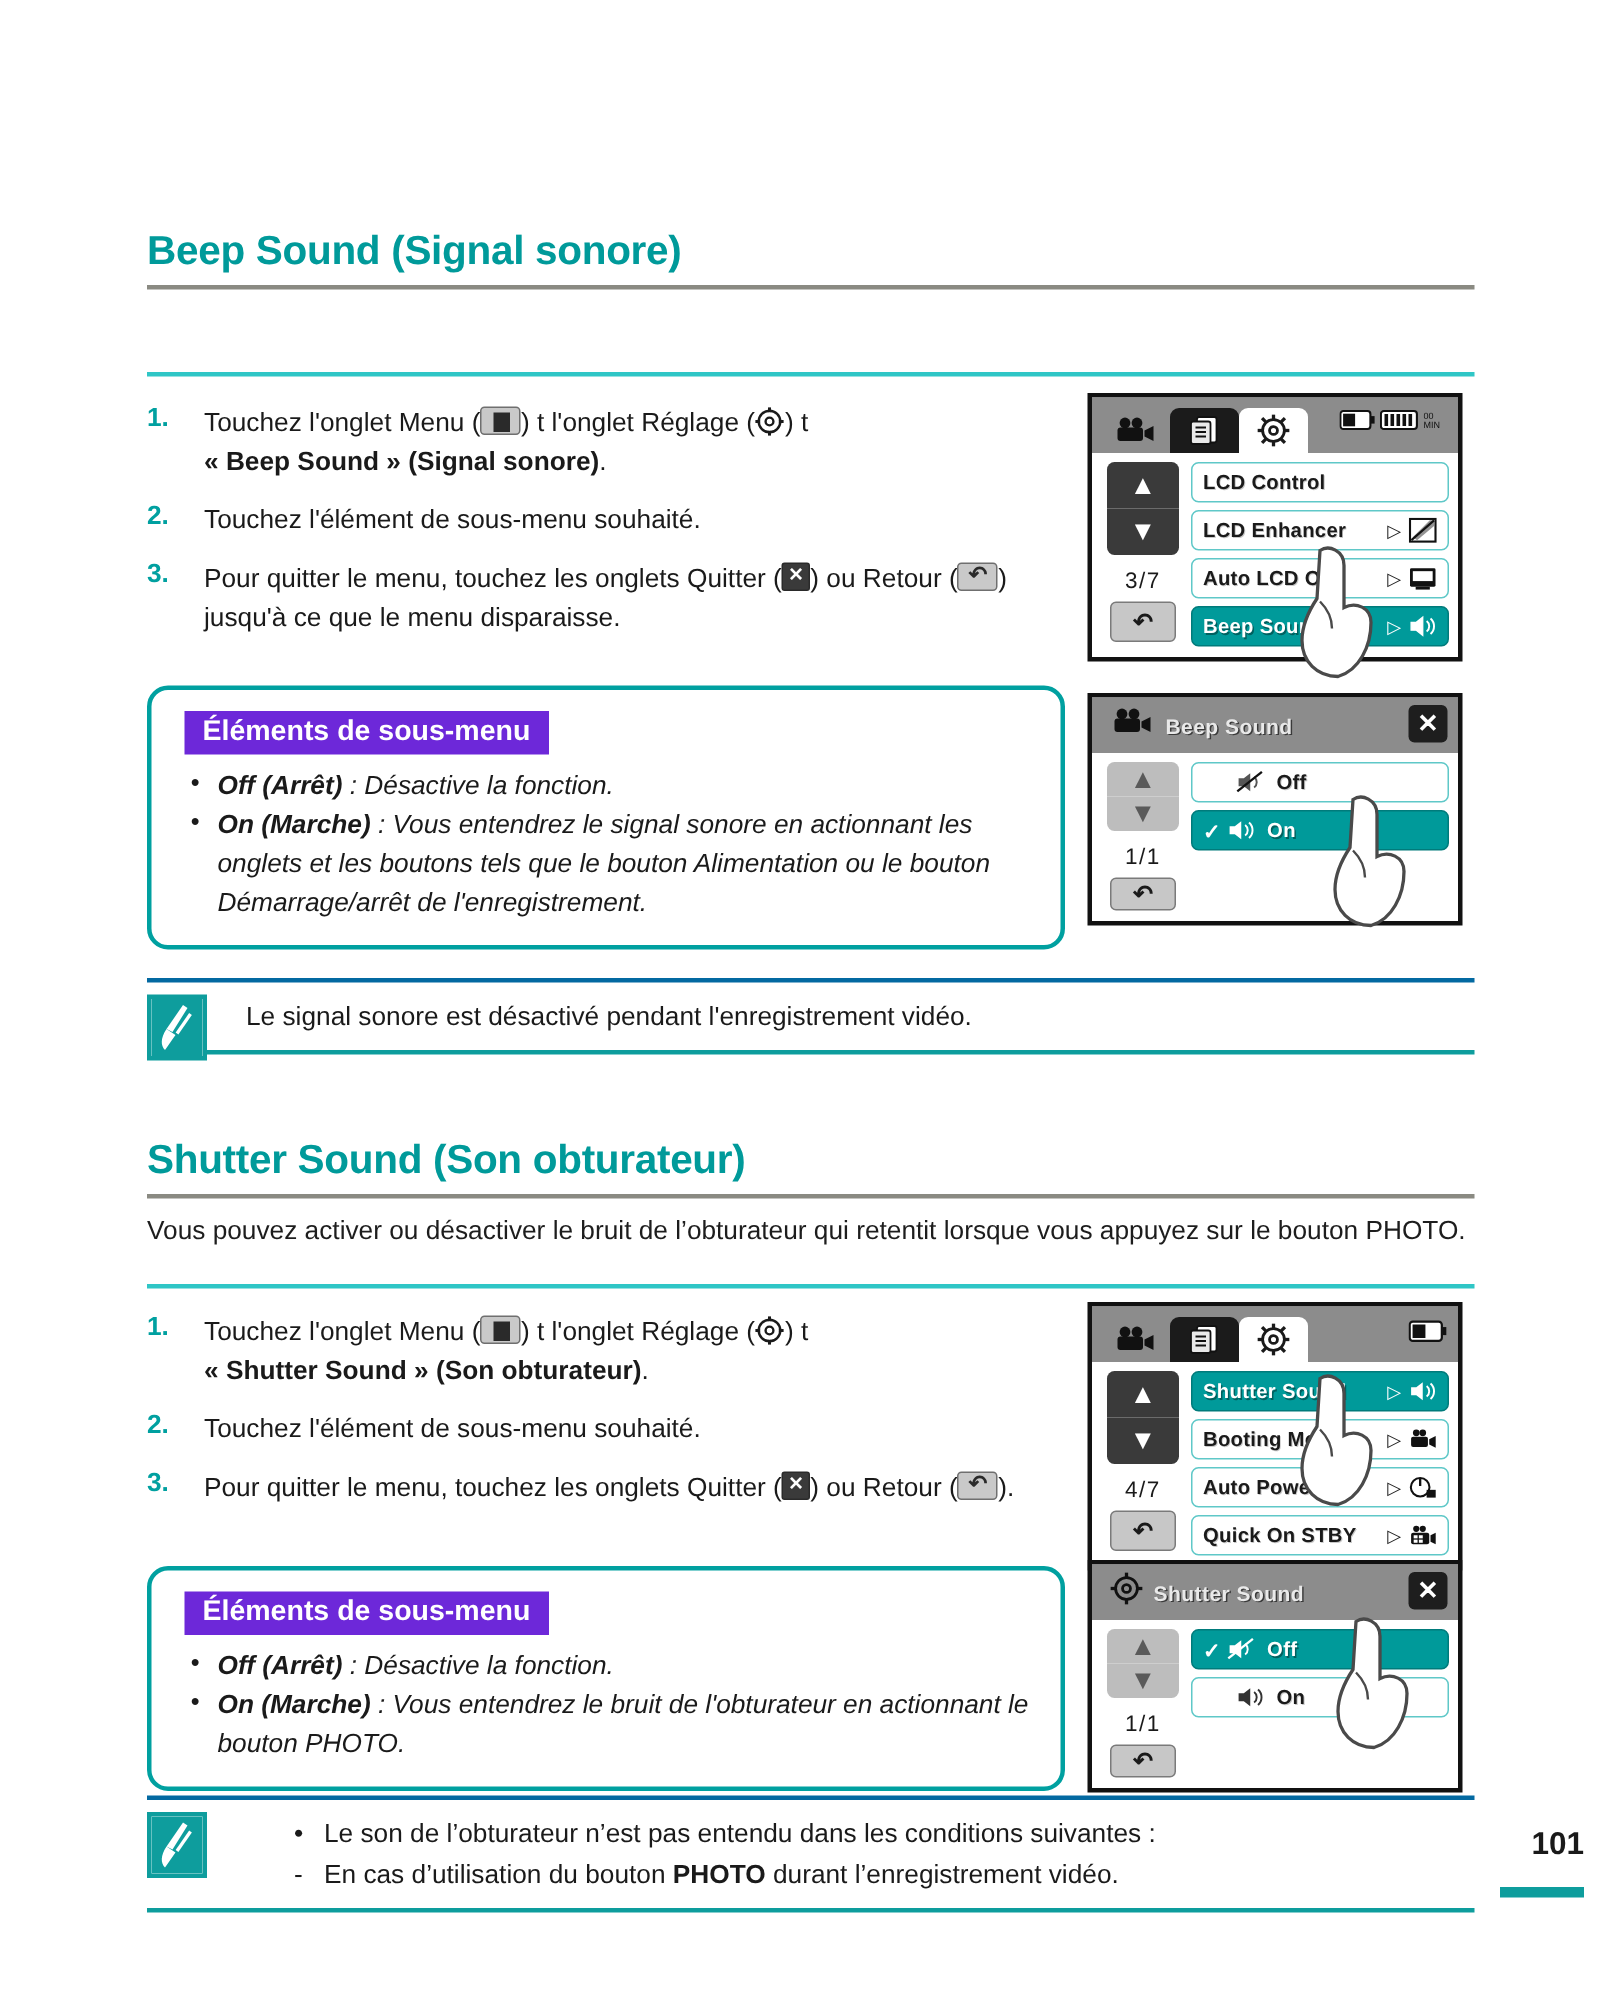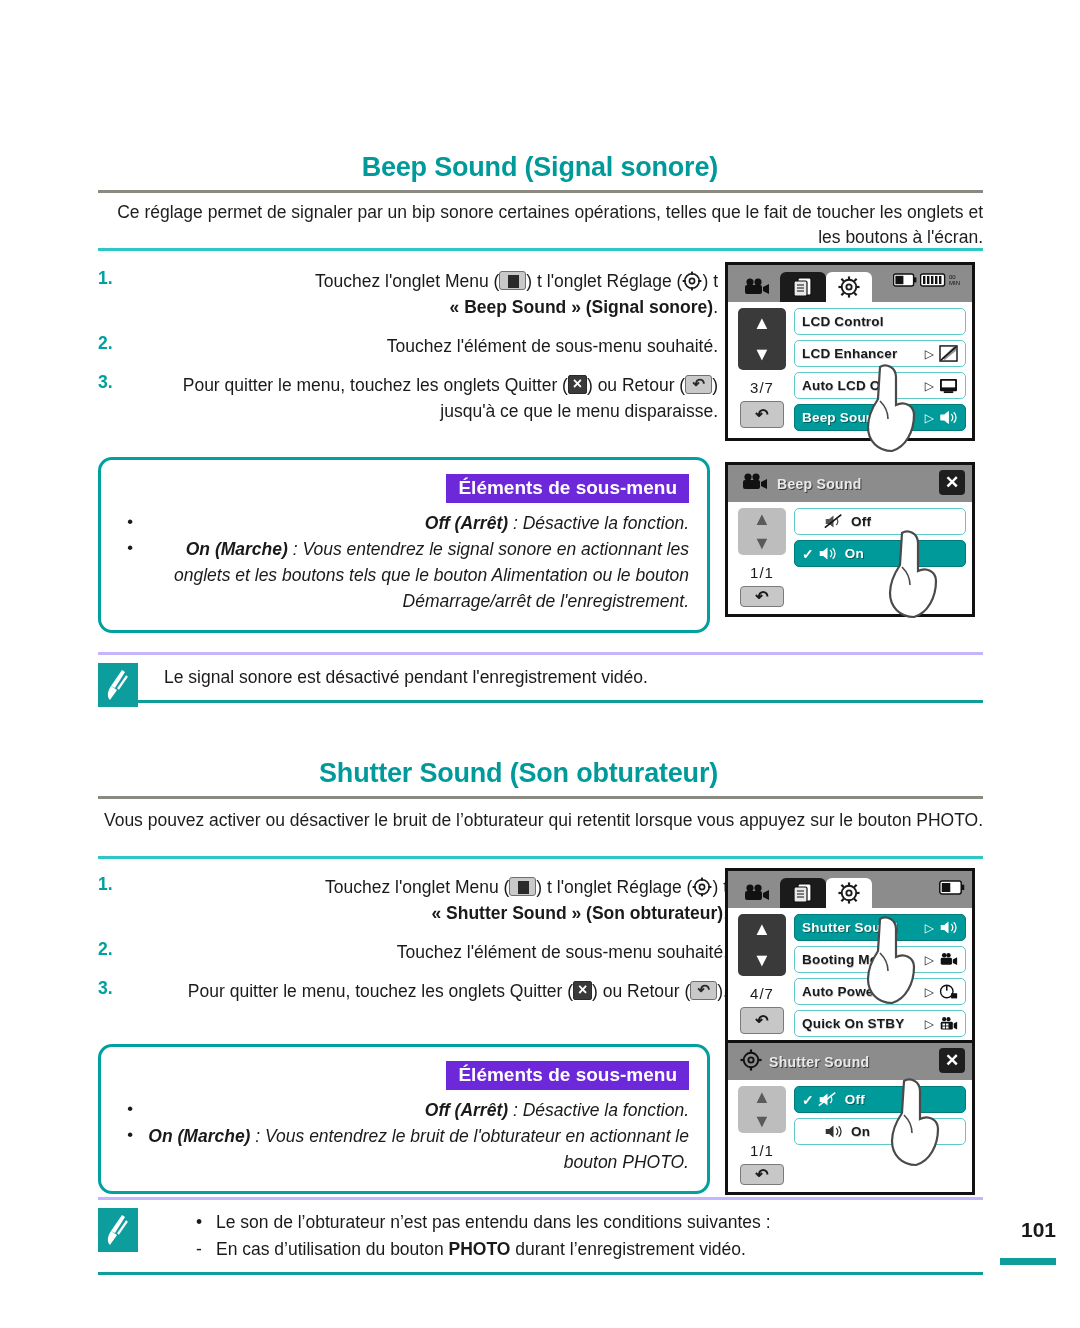--- a/index.html
+++ b/index.html
@@ -9,21 +9,21 @@
     background:#ffffff;
     font-family:"Liberation Sans", sans-serif;
     color:#1a1a1a;
     position:relative;
     overflow:hidden;
   }
 
   
   .page { position:absolute; inset:0; }
 
-  .col-left  { position:absolute; left:98px; width:620px;text-align:right; }
+  .col-left  { position:absolute; left:98px; width:620px; }
   .col-right { position:absolute; left:725px; width:272px; }
 
   
   .sec-title {
     color:#009a9a;
     font-size:27px;
     font-weight:bold;
     letter-spacing:-0.2px;
     padding-bottom:4px;
     position:relative;
@@ -101,21 +101,21 @@
   }
   .submenu-list li::before{
     content:"\2022";
     position:absolute; left:4px; top:-1px;
     font-size:17px; color:#1a1a1a;
   }
 
   
   .note {
     position:relative;
-    border-top:3px solid #c4b5fd;
+    border-top:3px solid #0369a1;
     border-bottom:3px solid #0e9d9d;
     padding:9px 0 9px 0;
   }
   .note-icon{
     position:absolute; left:0; top:8px;
     width:40px; height:44px;
     border:3px solid #0e9d9d;
     background:#ffffff;
   }
   .note-icon svg{ display:block; }
@@ -225,21 +225,20 @@
 
 <div class="page">
 
   <div class="col-left" style="top:152px;">
     <div class="sec-title">
       <span>Beep Sound (Signal sonore)</span>
     </div>
   </div>
   <div style="position:absolute;left:98px;top:190px;width:885px;height:3px;background:#8a8a82;"></div>
 
-  <div class="col-left body-text" style="top:200px;width:885px;">Ce réglage permet de signaler par un bip sonore certaines opérations, telles que le fait de toucher les onglets et les boutons à l'écran.</div>
 
   <div style="position:absolute;left:98px;top:248px;width:885px;height:3px;background:#2fc6c6;"></div>
 
   <ul class="steps col-left" style="top:268px;width:620px;">
     <li class="step">
       <span class="step-num">1.</span>
       <span class="step-text">
         <span>Touchez l'onglet Menu (</span><span class="ic ic-menu"></span><span>)  t  l'onglet Réglage (</span><span class="ic ic-gear"><svg width="20" height="20" viewBox="0 0 20 20">
               <g fill="none" stroke="#1a1a1a" stroke-width="1.6">
                 <circle cx="10" cy="10" r="7.2"></circle>

